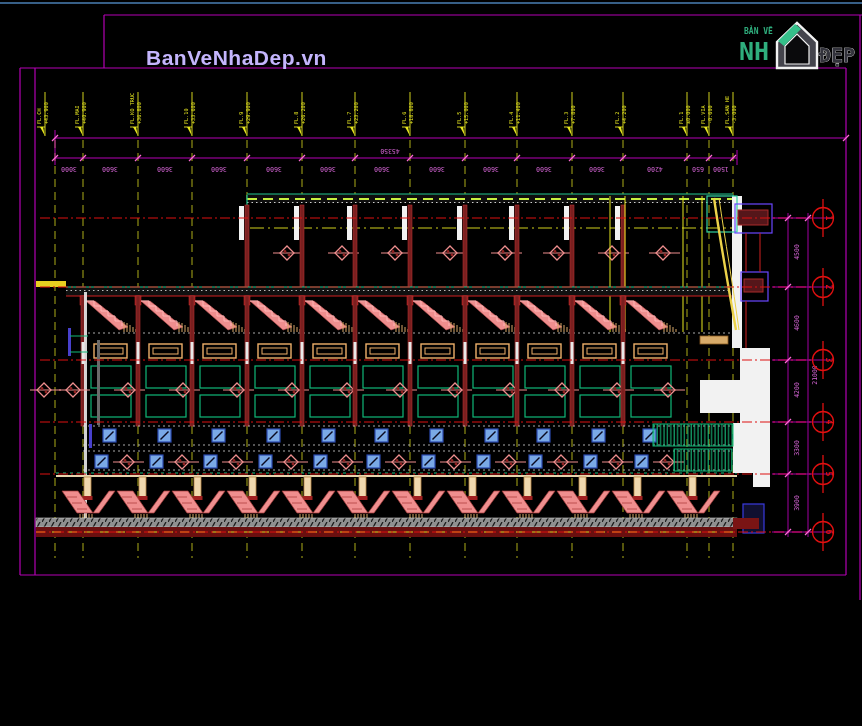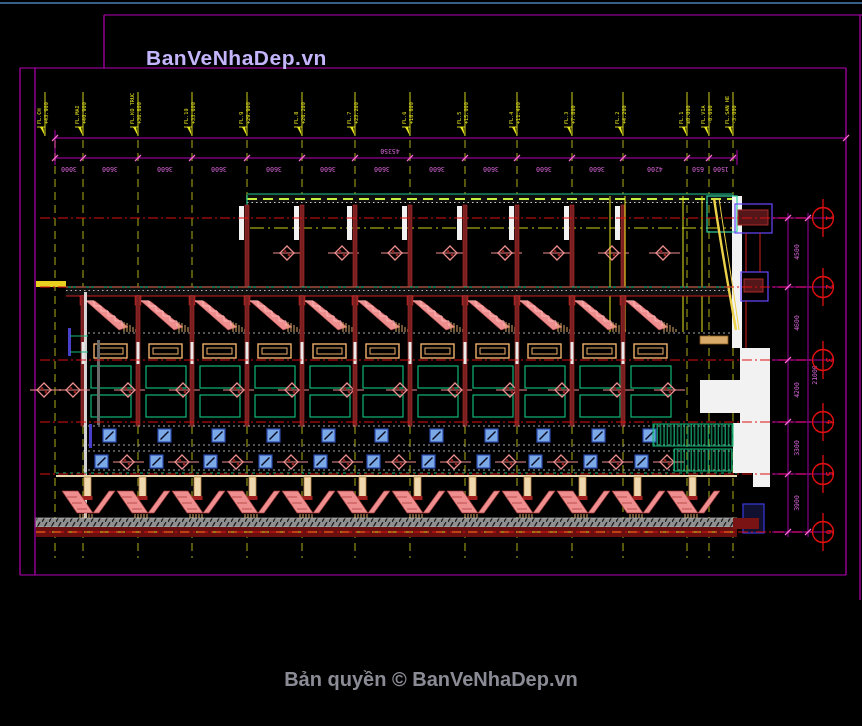--- a/index.html
+++ b/index.html
@@ -408,16 +408,27 @@
       <text class="rd" transform="translate(825.5,218) rotate(90)" text-anchor="middle">1</text>
       <text class="rd" transform="translate(825.5,287) rotate(90)" text-anchor="middle">2</text>
       <text class="rd" transform="translate(825.5,360) rotate(90)" text-anchor="middle">3</text>
       <text class="rd" transform="translate(825.5,422) rotate(90)" text-anchor="middle">4</text>
       <text class="rd" transform="translate(825.5,474) rotate(90)" text-anchor="middle">5</text>
       <text class="rd" transform="translate(825.5,532) rotate(90)" text-anchor="middle">6</text>
     </g>
   </svg>
 
   
+  <div class="logo-wrap">
+    <svg width="126" height="66" viewBox="0 0 126 66">
+      <text x="11" y="22" font-size="8" font-weight="bold" fill="#2fae7d" font-family="Liberation Sans, sans-serif">BẢN VẼ</text>
+      <text x="6" y="48" font-size="25" font-weight="bold" fill="#2fae7d" font-family="Liberation Sans, sans-serif">NH</text>
+      <g>
+        <path d="M44,56 L44,30 L64,11 L84,30 L84,56 Z" fill="#44444c" stroke="#f2f2f2" stroke-width="2.4"></path>
+        <path d="M52,52 L52,34 L64,22 L76,34 L76,52 Z" fill="#0a0a0c" stroke="#f2f2f2" stroke-width="1.2"></path>
+        <path d="M45,29 L62,12 L68,17 L51,34 Z" fill="#35c08a"></path>
+      </g>
+      <text x="86" y="50" font-size="20" font-weight="bold" fill="#33333c" stroke="#e8e8e8" stroke-width="0.7" style="paint-order:stroke" font-family="Liberation Sans, sans-serif">ĐẸP</text>
+    </svg>
+  </div>
 
   
-  <div class="copyright">Bản quyền © BanVeNhaDep.vn</div>
 </div>
 
 </body></html>

